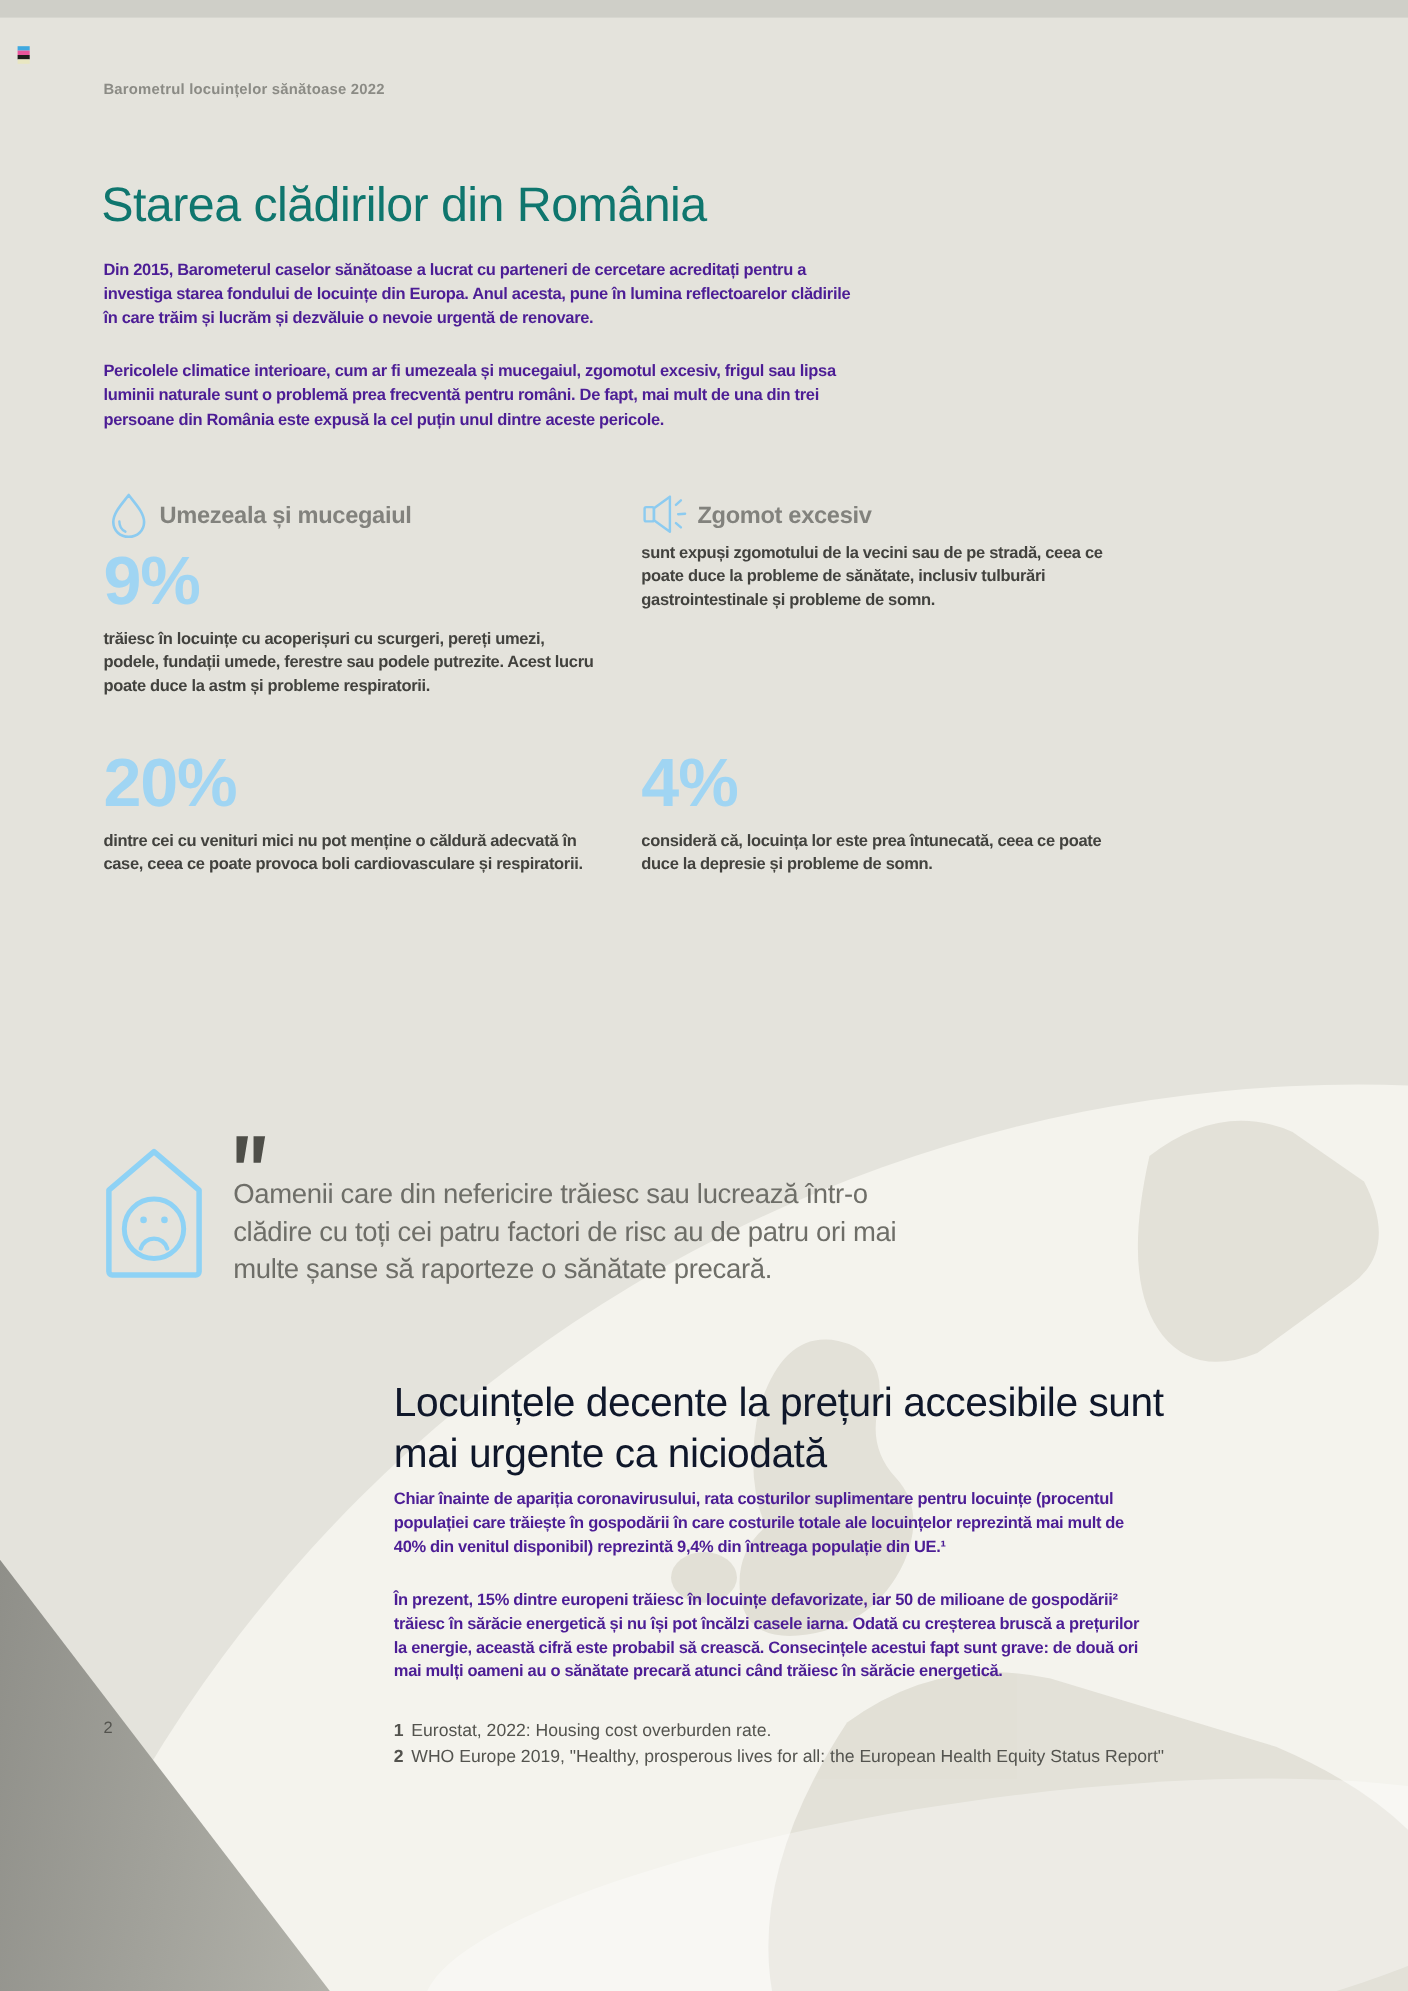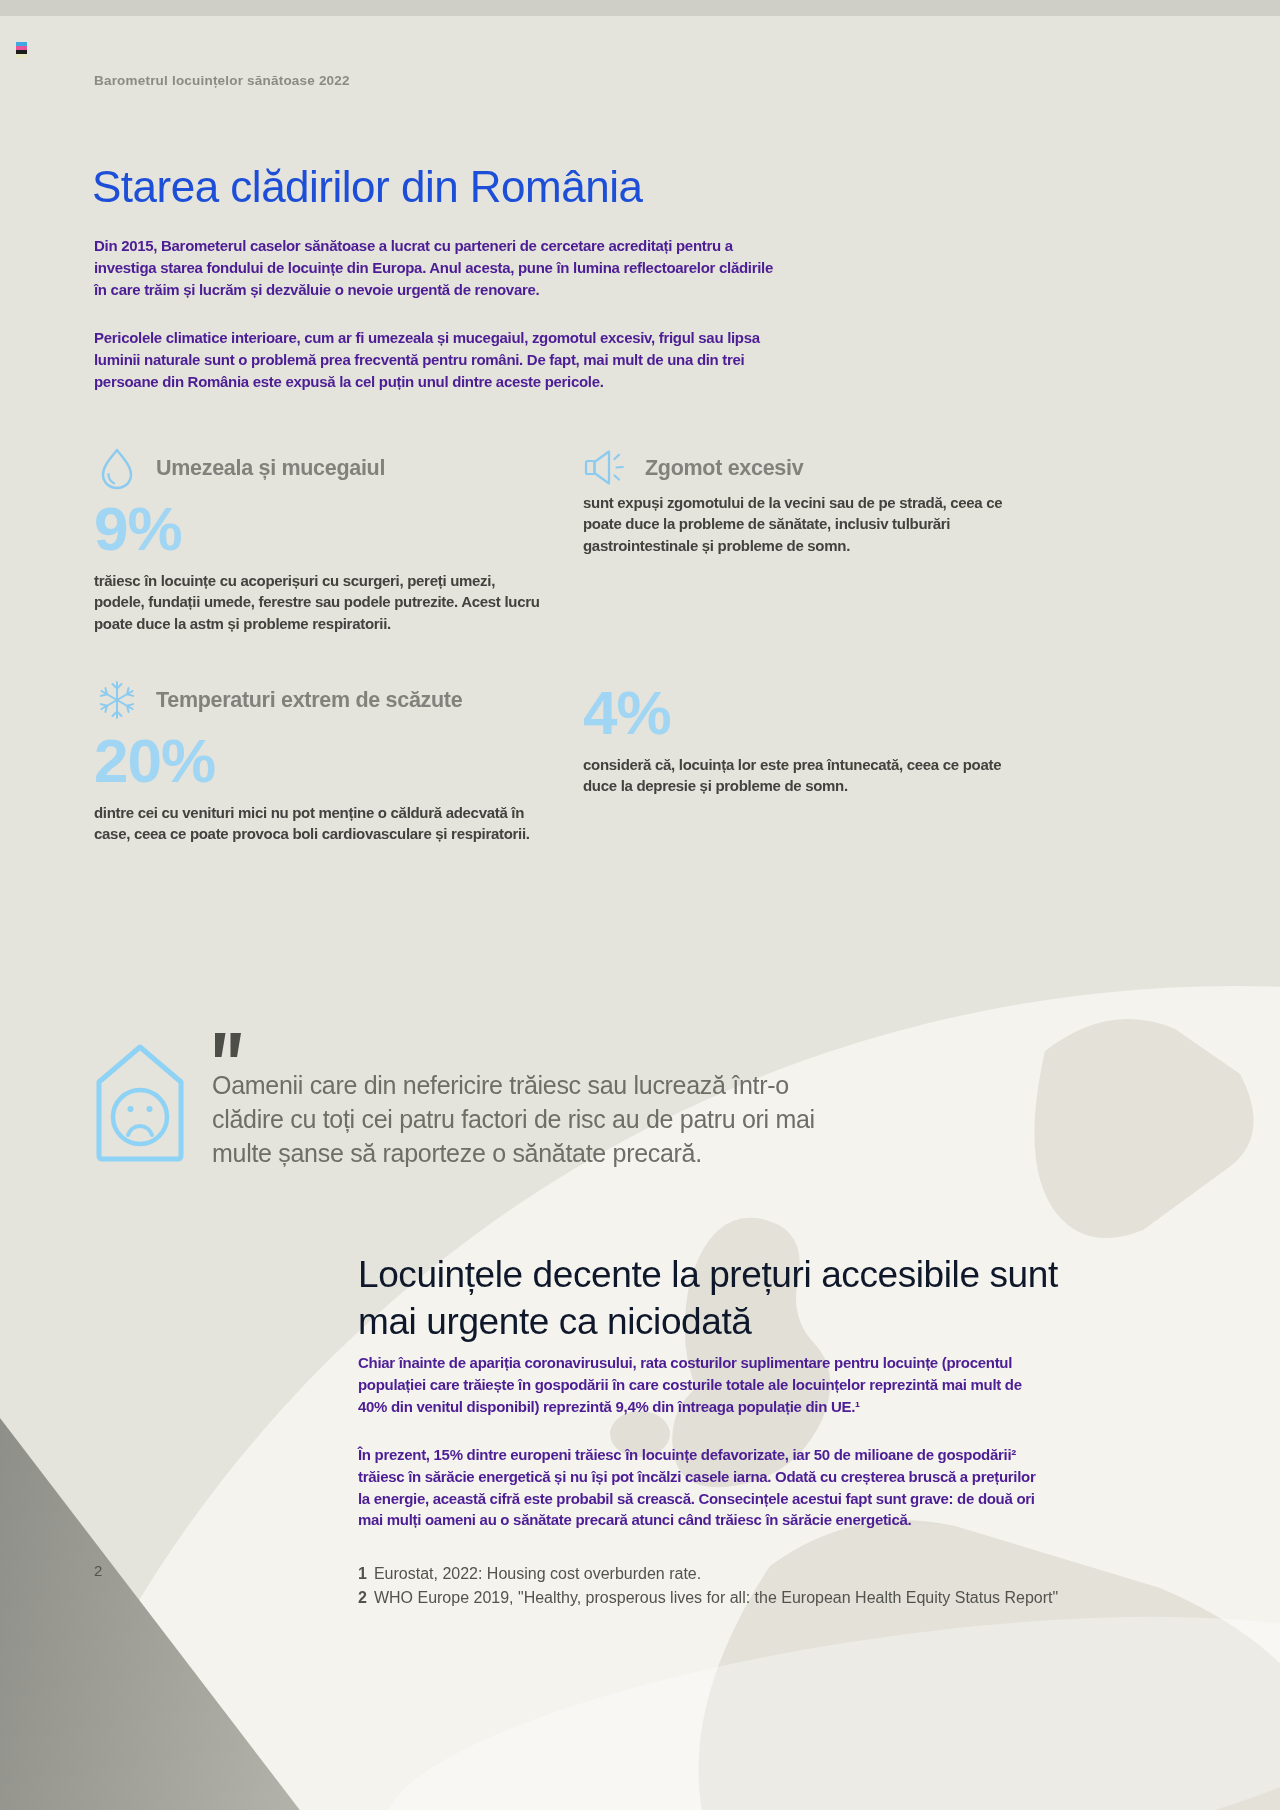--- a/index.html
+++ b/index.html
@@ -13,32 +13,32 @@
   
   .regmark{left:16px;top:26px;width:11px;}
   .regmark .bar{height:4px;width:11px;}
   .bar-cyan{background:#3fa9e0;}
   .bar-magenta{background:#e8559b;}
   .bar-black{background:#1d1d1b;}
   .bar-yellow{background:#e9e7c2;}
   .brand{left:94px;top:57px;font-size:13.5px;font-weight:700;color:#8b8b85;letter-spacing:.2px;}
 
   
-  .h1{left:92px;top:146px;font-size:44px;font-weight:300;color:#1d4ed8;letter-spacing:-.5px;}
+  .h1{left:92px;top:146px;font-size:44px;font-weight:300;color:#0f766e;letter-spacing:-.5px;}
   .bodytext{font-size:15px;font-weight:700;line-height:1.45;color:#4c1d95;letter-spacing:-.3px;}
   .intro1{left:94px;top:219px;width:690px;}
   .intro2{left:94px;top:311px;width:700px;}
 
   
   .stat{width:452px;}
   .s1{left:94px;top:428px;}
   .s2{left:583px;top:428px;}
   .s3{left:94px;top:660px;}
   .s4{left:583px;top:660px;}
-  .stat-head{display:flex;align-items:center;gap:16px;min-height:48px;}
+  .stat-head{display:flex;align-items:center;gap:5px;min-height:48px;}
   .stat-head svg{width:46px;height:46px;flex:0 0 auto;}
   .stat-title{font-size:21.5px;font-weight:700;color:#82827d;letter-spacing:-.3px;}
   .stat-num{font-size:62px;font-weight:700;color:#a0d5f3;line-height:1;margin:6px 0 10px;letter-spacing:-1px;}
   .stat-body{font-size:15px;font-weight:700;line-height:1.42;color:#42423e;letter-spacing:-.3px;}
 
   
   .quote-icon{left:94px;top:1026px;}
   .quote-block{left:212px;top:1016px;width:625px;}
   .qmark{margin-bottom:4px;}
   .quote-text{font-size:25px;font-weight:400;line-height:1.36;color:#6e6e68;letter-spacing:-.3px;}
@@ -114,33 +114,20 @@
         <path d="M31.5 14 L36 9.8"></path>
         <path d="M33.5 22.5 L39.8 22"></path>
         <path d="M31.5 30.5 L36 34.5"></path>
       </svg>
       <span class="stat-title">Zgomot excesiv</span>
     </div>
     <div class="stat-body">sunt expuși zgomotului de la vecini sau de pe stradă, ceea ce poate duce la probleme de sănătate, inclusiv tulburări gastrointestinale și probleme de somn.</div>
   </div>
 
   <div class="abs stat s3 z1">
-    <div class="stat-head">
-      <svg viewBox="0 0 46 46" fill="none" stroke="#8ccbf0" stroke-width="2" stroke-linecap="round" stroke-linejoin="round">
-        <g id="sf-arm">
-            <path d="M23 23 V5 M23 11.5 L18.5 7 M23 11.5 L27.5 7"></path>
-          </g>
-        <use href="#sf-arm" transform="rotate(60 23 23)"></use>
-        <use href="#sf-arm" transform="rotate(120 23 23)"></use>
-        <use href="#sf-arm" transform="rotate(180 23 23)"></use>
-        <use href="#sf-arm" transform="rotate(240 23 23)"></use>
-        <use href="#sf-arm" transform="rotate(300 23 23)"></use>
-      </svg>
-      <span class="stat-title">Temperaturi extrem de scăzute</span>
-    </div>
     <div class="stat-num">20%</div>
     <div class="stat-body">dintre cei cu venituri mici nu pot menține o căldură adecvată în case, ceea ce poate provoca boli cardiovasculare și respiratorii.</div>
   </div>
 
   <div class="abs stat s4 z1">
     <div class="stat-num">4%</div>
     <div class="stat-body">consideră că, locuința lor este prea întunecată, ceea ce poate duce la depresie și probleme de somn.</div>
   </div>
 
   <svg class="abs quote-icon z1" width="92" height="122" viewBox="0 0 92 122" fill="none" stroke="#8ed2f5" stroke-linecap="round" stroke-linejoin="round">

